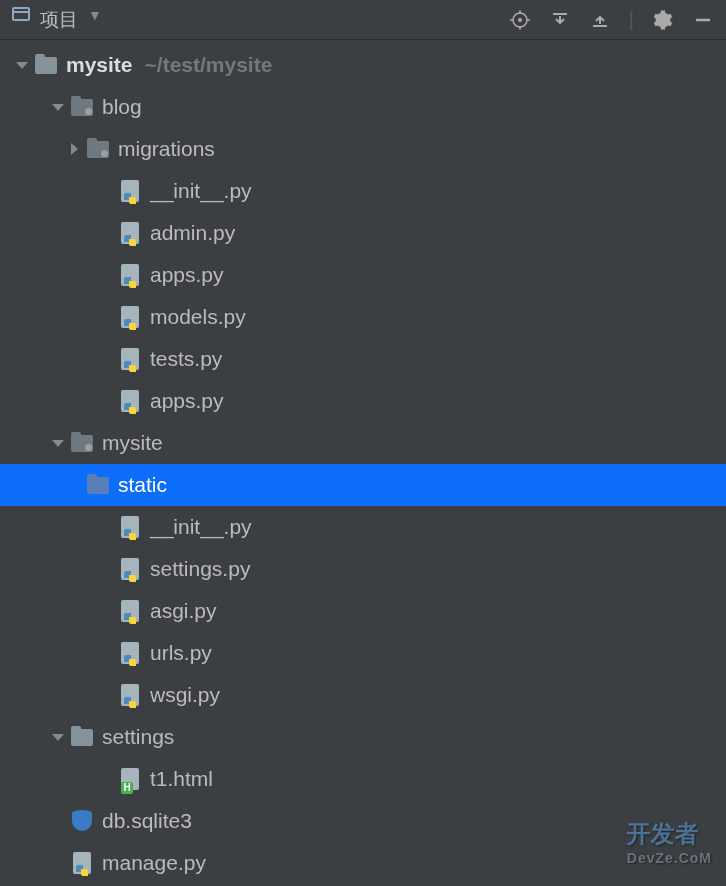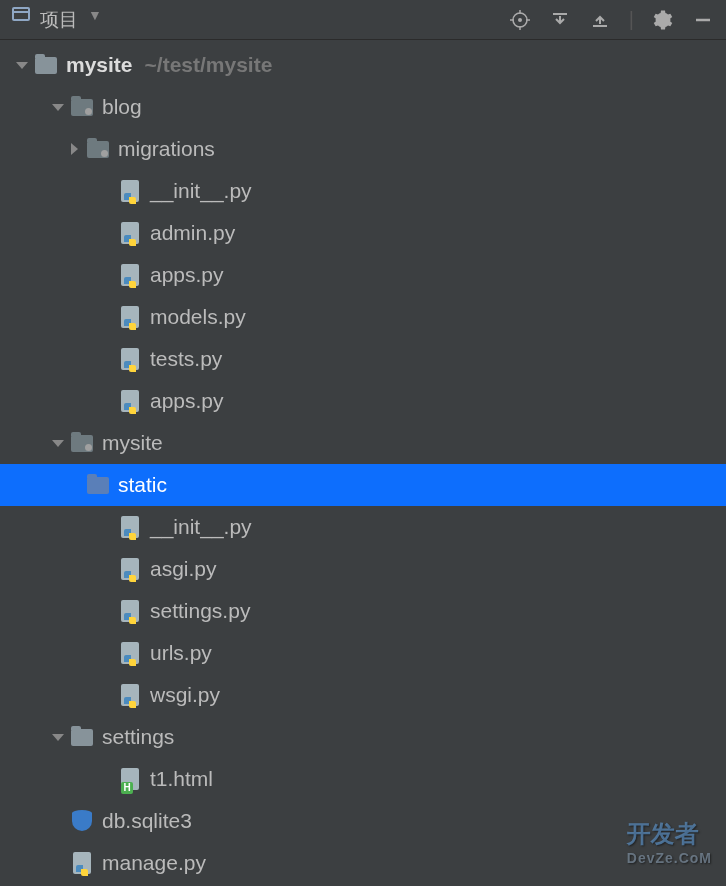--- a/index.html
+++ b/index.html
@@ -390,27 +390,27 @@
   <div class="tree-row indent-2b">
     <span class="file-icon">
         <span class="python-icon"></span>
       </span>
     <span class="tree-label">__init__.py</span>
   </div>
   <div class="tree-row indent-2b">
     <span class="file-icon">
         <span class="python-icon"></span>
       </span>
+    <span class="tree-label">settings.py</span>
+  </div>
+  <div class="tree-row indent-2b">
+    <span class="file-icon">
+        <span class="python-icon"></span>
+      </span>
     <span class="tree-label">asgi.py</span>
-  </div>
-  <div class="tree-row indent-2b">
-    <span class="file-icon">
-        <span class="python-icon"></span>
-      </span>
-    <span class="tree-label">settings.py</span>
   </div>
   <div class="tree-row indent-2b">
     <span class="file-icon">
         <span class="python-icon"></span>
       </span>
     <span class="tree-label">urls.py</span>
   </div>
   <div class="tree-row indent-2b">
     <span class="file-icon">
         <span class="python-icon"></span>

